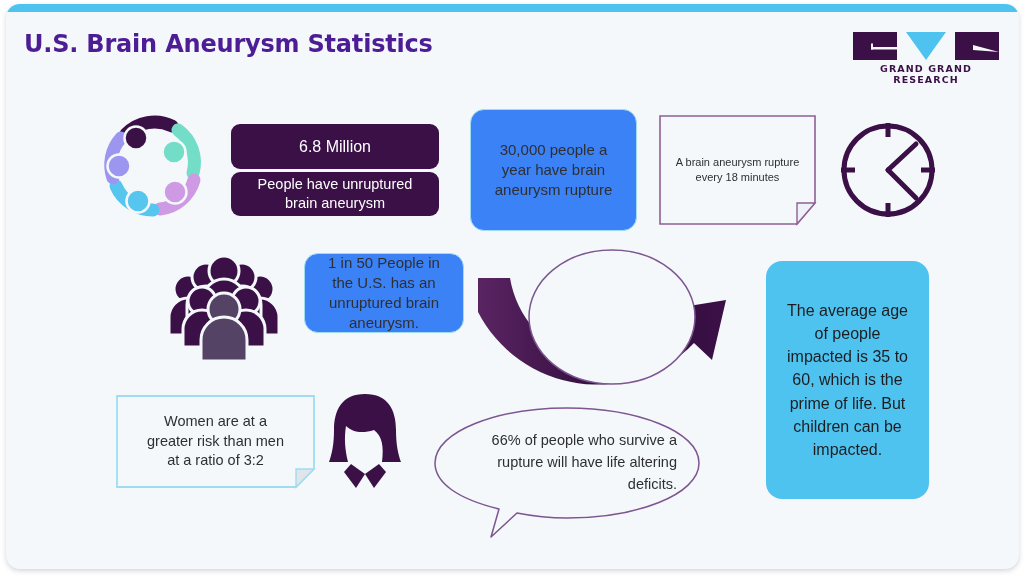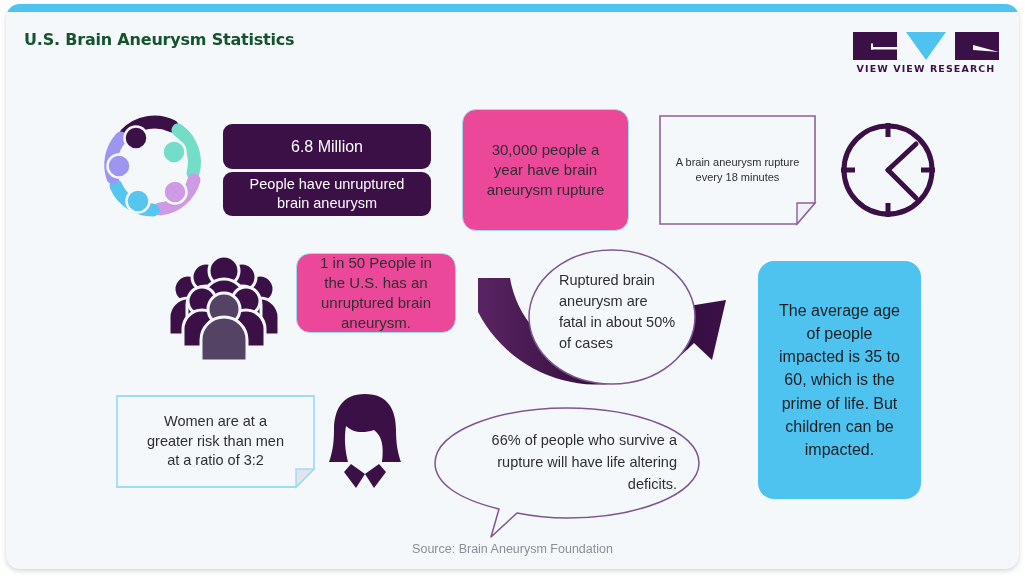--- a/index.html
+++ b/index.html
@@ -31,23 +31,23 @@
     left: 0;
     top: 0;
     width: 100%;
     height: 8px;
     background: #4ec3f0;
   }
   .title {
     position: absolute;
     left: 18px;
     top: 26px;
-    font-size: 16px;
+    font-size: 24px;
     font-weight: bold;
-    color: #14532d;
+    color: #4c1d95;
     letter-spacing: -0.2px;
     font-family: "DejaVu Sans", sans-serif;
   }
 
   
   .logo {
     position: absolute;
     left: 845px;
     top: 26px;
     width: 150px;
@@ -70,30 +70,31 @@
   
   .tbox {
     position: absolute;
     box-sizing: border-box;
     display: flex;
     align-items: center;
     justify-content: center;
     text-align: center;
     color: #2f2f33;
     line-height: 1.32;
+    margin-left: 8px;
   }
   .purple-fill {
     background: #3b1047;
     color: #ffffff;
     border-radius: 9px;
   }
   .blue-outline {
     border: 1.6px solid #9fdcf2;
     border-radius: 14px;
-    background: #ec4899;
+    background: #3b82f6;
   }
   .solid-blue {
     background: #4fc3f0;
     border-radius: 16px;
     color: #1d1d20;
   }
 
   
   .fold-note {
     position: absolute;
@@ -137,21 +138,21 @@
       <div class="logo-mark">
         <svg width="150" height="32" viewBox="0 0 150 32">
           <path d="M2,2 H46 V30 H2 Z M2,2 H46 V30 H2 Z" fill="#3b1047"></path>
           <path d="M20,17 H46 V19.5 H20 Z" fill="#f4f8fb"></path>
           <path d="M20,13.5 H22 V19.5 H20 Z" fill="#f4f8fb"></path>
           <polygon points="55,2 95,2 75,30" fill="#4fc3f0"></polygon>
           <path d="M104,2 H148 V30 H104 Z" fill="#3b1047"></path>
           <polygon points="122,15 148,22 122,20" fill="#f4f8fb"></polygon>
         </svg>
       </div>
-      <div class="logo-text">VIEW VIEW RESEARCH</div>
+      <div class="logo-text">GRAND GRAND RESEARCH</div>
     </div>
 
     <div class="abs" style="left:92px; top:104px;">
       <svg width="110" height="112" viewBox="0 0 110 112">
         <g fill="none" stroke-width="13" stroke-linecap="round">
           <path d="M28,26 A40,40 0 0 1 74,18" stroke="#3b1047"></path>
           <path d="M80,22 A40,40 0 0 1 95,65" stroke="#74ddc8"></path>
           <path d="M96,72 A40,40 0 0 1 62,101" stroke="#cf9ae4"></path>
           <path d="M55,102 A40,40 0 0 1 18,78" stroke="#56c6ef"></path>
           <path d="M15,70 A40,40 0 0 1 23,30" stroke="#9d96f0"></path>
@@ -231,21 +232,20 @@
           </linearGradient>
         </defs>
         <path d="M6,12 h32 a102,102 0 0 0 176,52 l-22,-20 l62,-10 l-14,60 l-18,-17 A134,134 0 0 1 6,46 Z" fill="url(#arrGrad)"></path>
       </svg>
     </div>
 
     <div class="abs" style="left:521px; top:244px;">
       <svg width="170" height="138" viewBox="0 0 170 138">
         <ellipse cx="85" cy="69" rx="83" ry="67" fill="#f4f8fb" stroke="#7d5590" stroke-width="1.5"></ellipse>
       </svg>
-      <div class="abs" style="left:32px; top:22px; width:118px; font-size:14.5px; line-height:1.45; color:#2f2f33; text-align:left;">Ruptured brain aneurysm are fatal in about 50% of cases</div>
     </div>
 
     <div class="tbox solid-blue" style="left:752px; top:257px; width:163px; height:238px; font-size:16px; padding:0 16px; line-height:1.45;">The average age of people impacted is 35 to 60, which is the prime of life. But children can be impacted.</div>
 
     <div class="fold-note" style="left:110px; top:391px; width:199px; height:93px;">
       <svg width="199" height="93" viewBox="0 0 199 93">
         <path d="M1,1 H198 V74 L180,92 H1 Z" fill="#f4f8fb" stroke="#9fdcf2" stroke-width="1.8" stroke-linejoin="miter"></path>
         <path d="M198,74 L180,74 L180,92 Z" fill="#dfe5ea" stroke="#9fdcf2" stroke-width="1.4"></path>
       </svg>
       <div class="note-body" style="font-size:14.5px; padding:0 26px;">Women are at a greater risk than men at a ratio of 3:2</div>
@@ -259,16 +259,15 @@
       </svg>
     </div>
 
     <div class="abs" style="left:425px; top:402px;">
       <svg width="272" height="135" viewBox="0 0 272 135">
         <path d="M136,2 C205,2 268,25 268,57 C268,89 205,112 136,112 C118,112 101,110 86,107 L60,131 L68,103 C27,93 4,77 4,57 C4,25 67,2 136,2 Z" fill="#f4f8fb" stroke="#7d5590" stroke-width="1.5" stroke-linejoin="round"></path>
       </svg>
       <div class="abs" style="left:26px; top:24px; width:220px; font-size:14.5px; line-height:1.5; color:#2f2f33; text-align:right;">66% of people who survive a rupture will have life altering deficits.</div>
     </div>
 
-    <div class="source">Source: Brain Aneurysm Foundation</div>
 
   </div>
 </div>
 
 </body></html>

